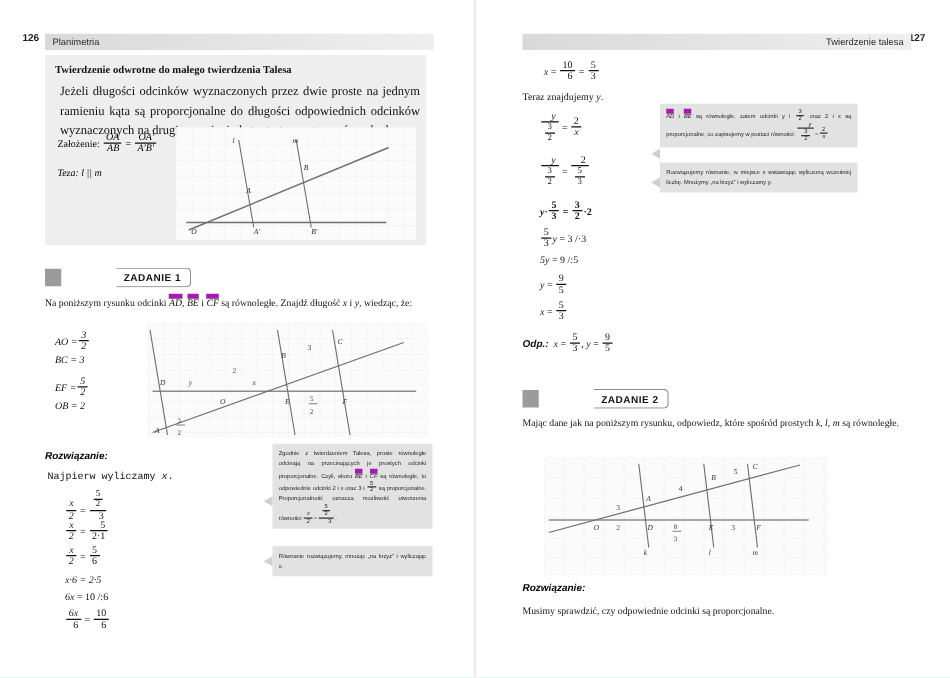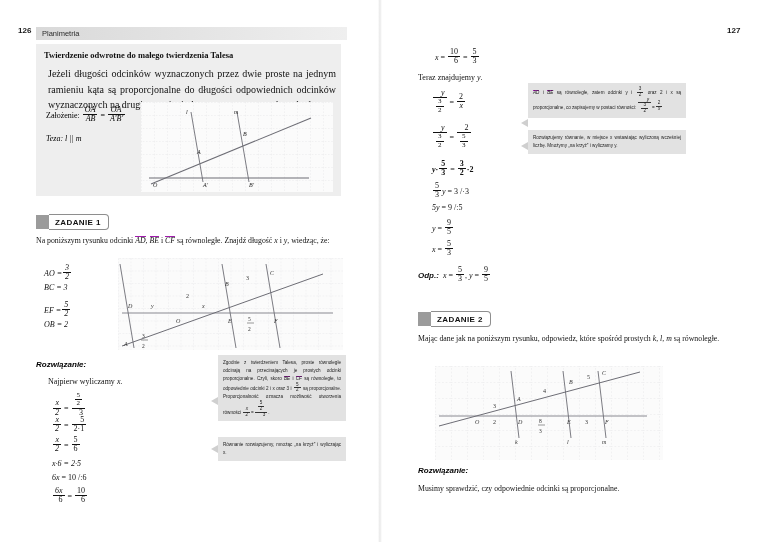--- a/index.html
+++ b/index.html
@@ -37,29 +37,29 @@
             line-height:1.55;text-align:justify;color:#111;}
   .assume{position:absolute;left:10px;top:62px;font-size:8px;}
   .teza{position:absolute;left:10px;top:90px;font-size:8px;}
 
   
   .frac{display:inline-block;vertical-align:-0.45em;text-align:right;
         line-height:1.04;margin:0 1px;}
   .frac .n{display:block;padding:0 2px;border-bottom:1px solid #111;}
   .frac .d{display:block;padding:0 2px;}
   .frac.sm{font-size:.88em;}
-  .ovl{border-top:1px solid #a21caf;padding-top:0px;display:inline-block;line-height:1;}
+  .ovl{border-top:4px solid #a21caf;padding-top:0px;display:inline-block;line-height:1;}
   .it{font-style:italic;}
 
   
   .graph{position:absolute;background:#fbfbfb;}
   .graph svg{display:block;}
 
   
-  .zad{position:absolute;display:flex;align-items:center;height:14px;}
+  .zad{position:absolute;display:flex;align-items:center;height:14px;gap:44px;}
   .zad .sq{width:13px;height:14px;background:#9b9b9b;}
   .zad .lbl{height:14px;border:1px solid #8e8e8e;border-left:none;
             border-radius:0 4px 4px 0;display:flex;align-items:center;
             padding:0 7px 0 6px;font-family:"Liberation Sans",sans-serif;
             font-weight:bold;font-size:8px;letter-spacing:.4px;color:#111;}
 
   .para{position:absolute;font-size:7.8px;line-height:1.5;color:#111;text-align:justify;}
   .bold{font-weight:bold;font-family:"Liberation Sans",sans-serif;font-size:8px;font-style:italic;}
   .eq{position:absolute;font-size:8px;color:#111;}
 
@@ -170,21 +170,21 @@
         <line x1="23" y1="82" x2="30" y2="82" stroke="#333" stroke-width="0.5"></line>
         <text x="24" y="90" font-size="5.5" fill="#333" font-family="Liberation Serif, serif">2</text>
         <text x="68" y="40" font-size="6" fill="#333" font-family="Liberation Serif, serif">2</text>
         <text x="107" y="28" font-size="6" font-style="italic" fill="#333" font-family="Liberation Serif, serif">B</text>
         <text x="128" y="22" font-size="6" fill="#333" font-family="Liberation Serif, serif">3</text>
         <text x="152" y="17" font-size="6" font-style="italic" fill="#333" font-family="Liberation Serif, serif">C</text>
       </svg>
     </div>
 
     <div class="bold" style="position:absolute;left:36px;top:360px;">Rozwiązanie:</div>
-    <div class="eq" style="left:48px;top:377px;">Najpierw wyliczamy <span class="it">x</span>.</div>
+    <div class="eq" style="left:38px;top:377px;font-family:Liberation Mono, monospace;">Najpierw wyliczamy <span class="it">x</span>.</div>
 
     <div class="eq" style="left:52px;top:392px;">
       <span class="frac it"><span class="n">x</span><span class="d">2</span></span>
       =
       <span class="frac"><span class="n"><span class="frac sm"><span class="n">5</span><span class="d">2</span></span></span><span class="d">3</span></span>
     </div>
     <div class="eq" style="left:52px;top:416px;">
       <span class="frac it"><span class="n">x</span><span class="d">2</span></span>
       =
       <span class="frac"><span class="n">5</span><span class="d">2·1</span></span>
@@ -215,20 +215,23 @@
     <div class="note" style="left:218px;top:437px;width:118px;">
       <span class="beak" style="top:8px;"></span>
       Równanie rozwiązujemy, mnożąc „na krzyż" i wyliczając x.
     </div>
 
   </div>
 
   <div class="page page-right">
 
     <div class="folio folio-right" style="left:347px;">127</div>
+    <div class="head head-right" style="left:38px;">
+      <span class="head-title">Twierdzenie talesa</span>
+    </div>
 
     <div class="eq" style="left:55px;top:48px;">
       <span class="it">x</span> =
       <span class="frac"><span class="n">10</span><span class="d">6</span></span>
       =
       <span class="frac"><span class="n">5</span><span class="d">3</span></span>
     </div>
 
     <div class="eq" style="left:38px;top:73px;">
       Teraz znajdujemy <span class="it">y</span>.

